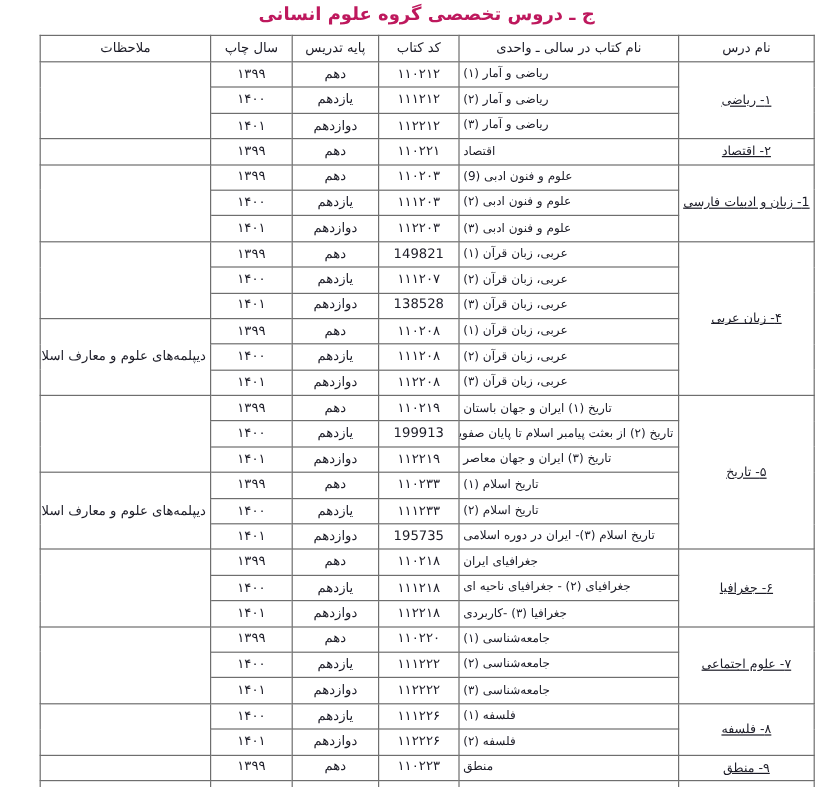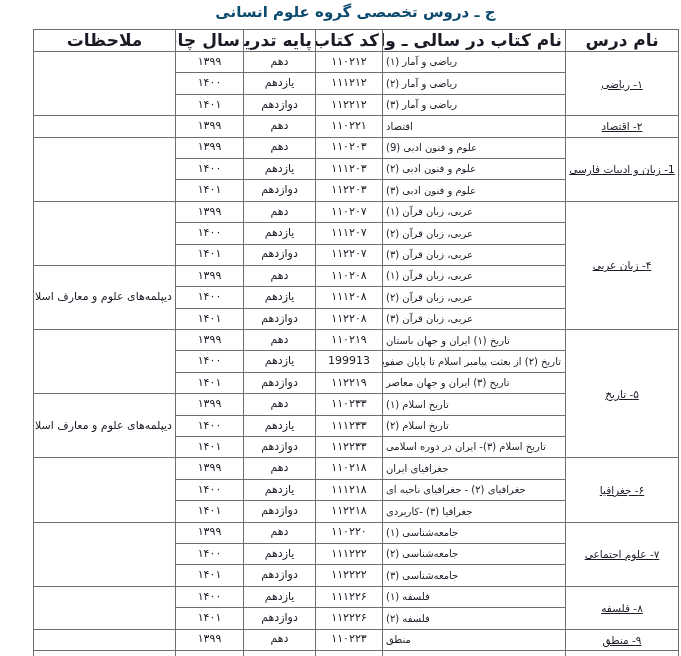--- a/index.html
+++ b/index.html
@@ -5,38 +5,38 @@
   html,body{margin:0;padding:0;background:#ffffff;}
   body{
     width:681px;height:656px;overflow:hidden;
     font-family:"DejaVu Sans", sans-serif;
     color:#1b1b26;
   }
   .title{
     width:645px;margin:3px 3px 8px 33px;
     text-align:center;
     font-size:15px;font-weight:bold;
-    color:#0c4a6e;
+    color:#be185d;
   }
   table.books{
     border-collapse:collapse;table-layout:fixed;
     direction:rtl;
     width:645px;margin-left:33px;
     border:1px solid #5c5c5c;
   }
   th,td{
     border:1px solid #6e6e6e;
     font-size:11px;
     height:20.4px;
     padding:0 3px;
     text-align:center;vertical-align:middle;
     white-space:nowrap;overflow:hidden;
     line-height:1.15;
   }
-  thead th{font-weight:bold;height:21px;font-size:17px;}
+  thead th{font-weight:normal;height:21px;font-size:11px;}
   td.book{text-align:left;padding-right:4px;font-size:10px;}
   td.course{font-size:10.5px;text-decoration:underline;}
   td.notes{font-size:11px;}
   td.code,td.year,td.grade{font-size:11px;}
 </style>
 </head>
 <body>
 
 <div class="title">ج ـ دروس تخصصی گروه علوم انسانی</div>
 
@@ -104,34 +104,34 @@
       </tr>
       <tr>
         <td class="book">علوم و فنون ادبی (۳)</td>
         <td class="code">۱۱۲۲۰۳</td>
         <td class="grade">دوازدهم</td>
         <td class="year">۱۴۰۱</td>
       </tr>
       <tr>
         <td class="course" rowspan="6">۴- زبان عربی</td>
         <td class="book">عربی، زبان قرآن (۱)</td>
-        <td class="code">۱۱۰۲۰۷</td>
+        <td class="code">149821</td>
         <td class="grade">دهم</td>
         <td class="year">۱۳۹۹</td>
         <td class="notes" rowspan="3"></td>
       </tr>
       <tr>
         <td class="book">عربی، زبان قرآن (۲)</td>
         <td class="code">۱۱۱۲۰۷</td>
         <td class="grade">یازدهم</td>
         <td class="year">۱۴۰۰</td>
       </tr>
       <tr>
         <td class="book">عربی، زبان قرآن (۳)</td>
-        <td class="code">۱۱۲۲۰۷</td>
+        <td class="code">138528</td>
         <td class="grade">دوازدهم</td>
         <td class="year">۱۴۰۱</td>
       </tr>
       <tr>
         <td class="book">عربی، زبان قرآن (۱)</td>
         <td class="code">۱۱۰۲۰۸</td>
         <td class="grade">دهم</td>
         <td class="year">۱۳۹۹</td>
         <td class="notes" rowspan="3">دیپلمه‌های علوم و معارف اسلامی</td>
       </tr>
@@ -175,21 +175,21 @@
         <td class="notes" rowspan="3">دیپلمه‌های علوم و معارف اسلامی</td>
       </tr>
       <tr>
         <td class="book">تاریخ اسلام (۲)</td>
         <td class="code">۱۱۱۲۳۳</td>
         <td class="grade">یازدهم</td>
         <td class="year">۱۴۰۰</td>
       </tr>
       <tr>
         <td class="book">تاریخ اسلام (۳)- ایران در دوره اسلامی</td>
-        <td class="code">۱۱۲۲۳۳</td>
+        <td class="code">195735</td>
         <td class="grade">دوازدهم</td>
         <td class="year">۱۴۰۱</td>
       </tr>
       <tr>
         <td class="course" rowspan="3">۶- جغرافیا</td>
         <td class="book">جغرافیای ایران</td>
         <td class="code">۱۱۰۲۱۸</td>
         <td class="grade">دهم</td>
         <td class="year">۱۳۹۹</td>
         <td class="notes" rowspan="3"></td>

